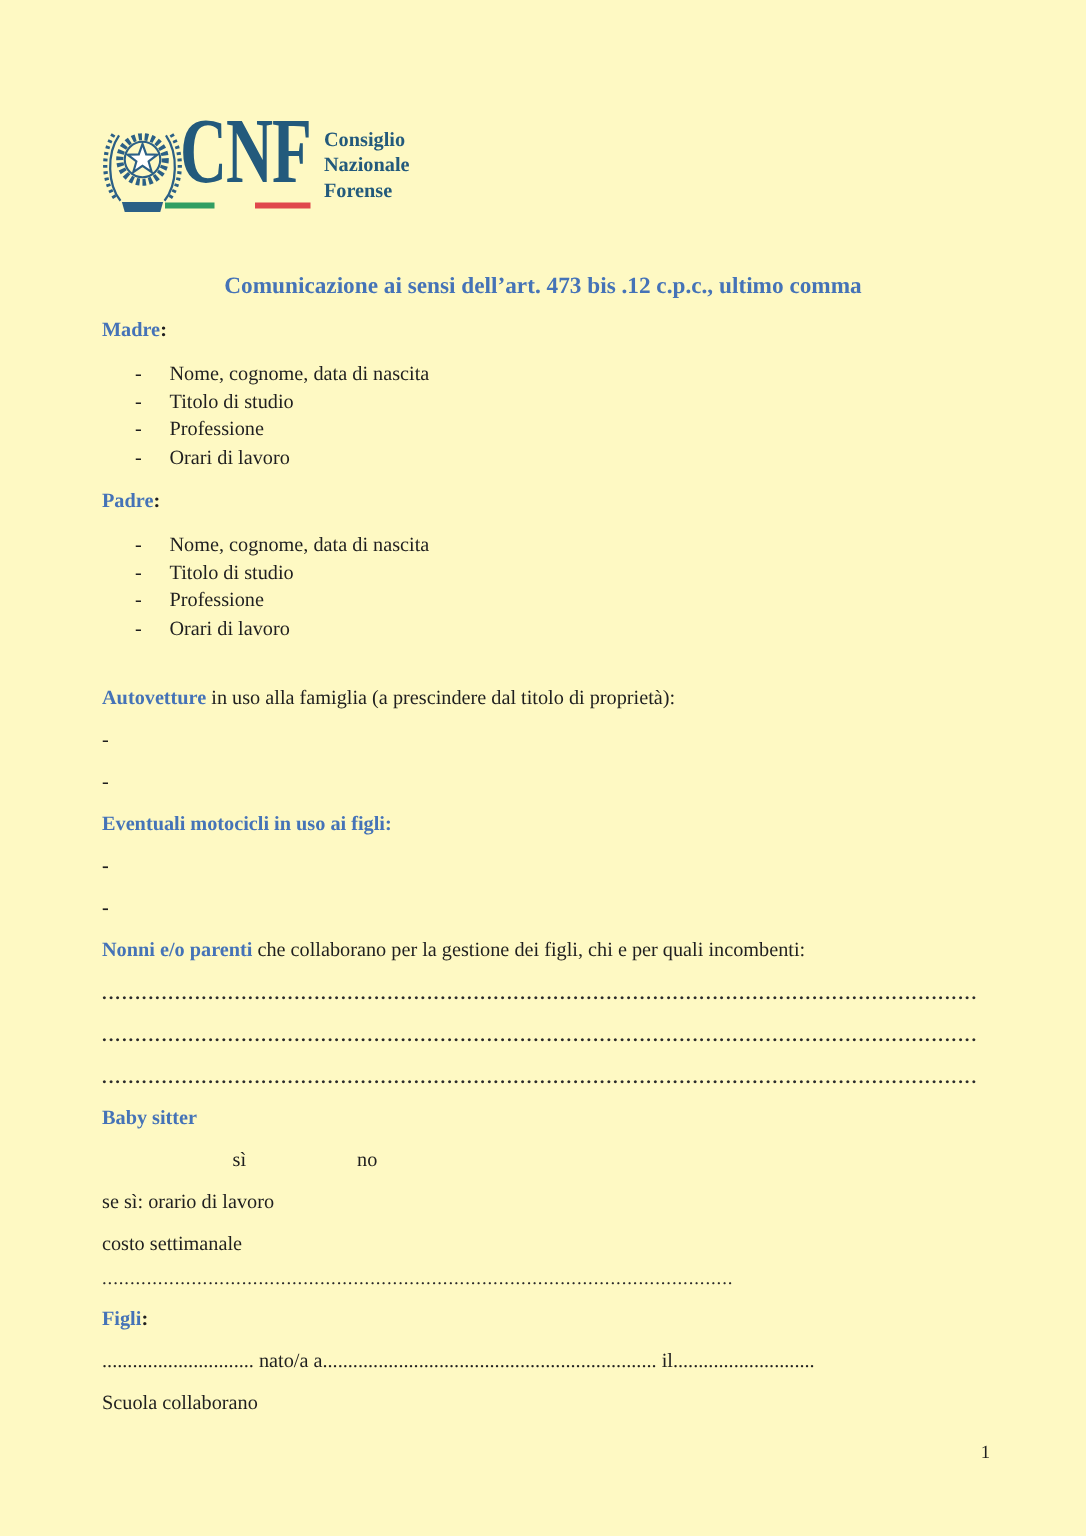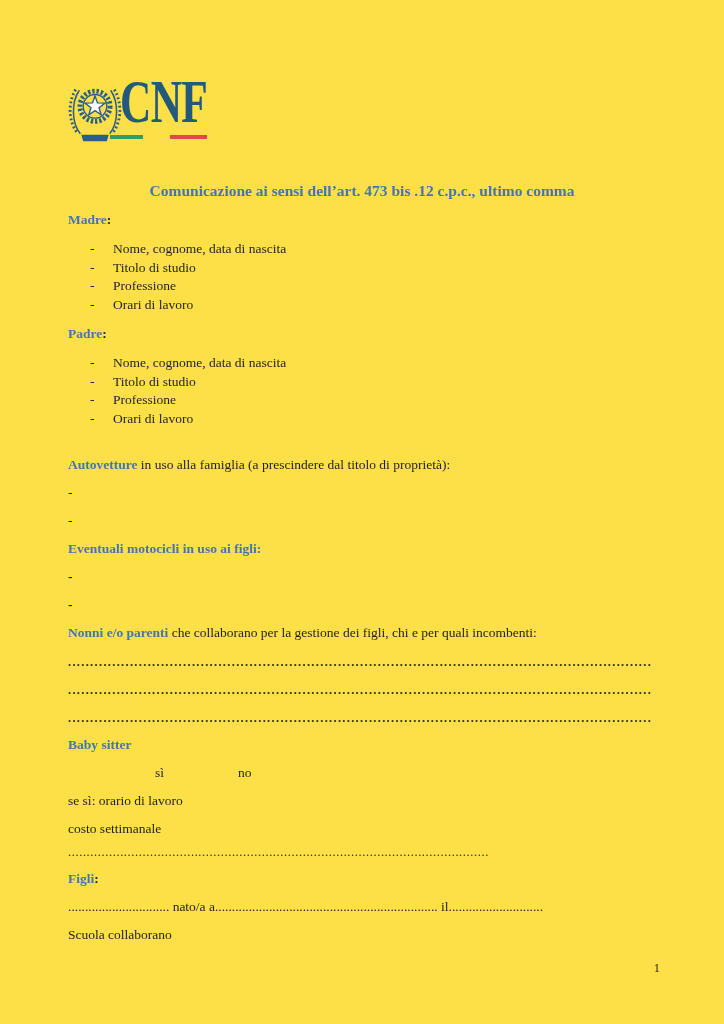--- a/index.html
+++ b/index.html
@@ -1,19 +1,19 @@
 <!DOCTYPE html>
 <html><head>
 <meta charset="utf-8">
 <style>
   html,body{margin:0;padding:0;background:#ffffff;}
   .page{
     position:relative;
     width:724px;height:1024px;
-    background:#fde047;
+    background:#fef9c3;
     font-family:"Liberation Serif", serif;
     color:#1f1f1f;
     overflow:hidden;
   }
   
   .logo{display:flex;align-items:flex-start;margin:78px 0 0 68px;height:70px;}
   .emblem{width:54px;height:68px;flex:0 0 54px;}
   .wordmark-wrap{position:relative;width:92px;height:68px;margin-left:0;}
   .wordmark{
     position:absolute;top:-8px;left:-2px;
@@ -77,20 +77,25 @@
         </g>
         <polygon points="28.5,17 31.1,24.4 39,24.6 32.8,29.4 35,36.9 28.5,32.5 22,36.9 24.2,29.4 18,24.6 25.9,24.4" fill="#ffffff" stroke="#2b6086" stroke-width="1.5"></polygon>
         <path d="M14,58 L43,58 L41,65 L16,65 Z" fill="#2b6086"></path>
       </svg>
     </div>
     <div class="wordmark-wrap">
       <div class="wordmark">CNF</div>
       <div class="bar green"></div>
       <div class="bar red"></div>
     </div>
+    <div class="org-name">
+      <div>Consiglio</div>
+      <div>Nazionale</div>
+      <div>Forense</div>
+    </div>
   </header>
 
   <h1 class="title">Comunicazione ai sensi dell’art. 473 bis .12 c.p.c., ultimo comma</h1>
 
   <div class="content">
 
     <p class="heading"><span class="blue">Madre</span><span class="dark-colon">:</span></p>
     <div class="list">
       <div class="li"><span class="dash">-</span><span>Nome, cognome, data di nascita</span></div>
       <div class="li"><span class="dash">-</span><span>Titolo di studio</span></div>

